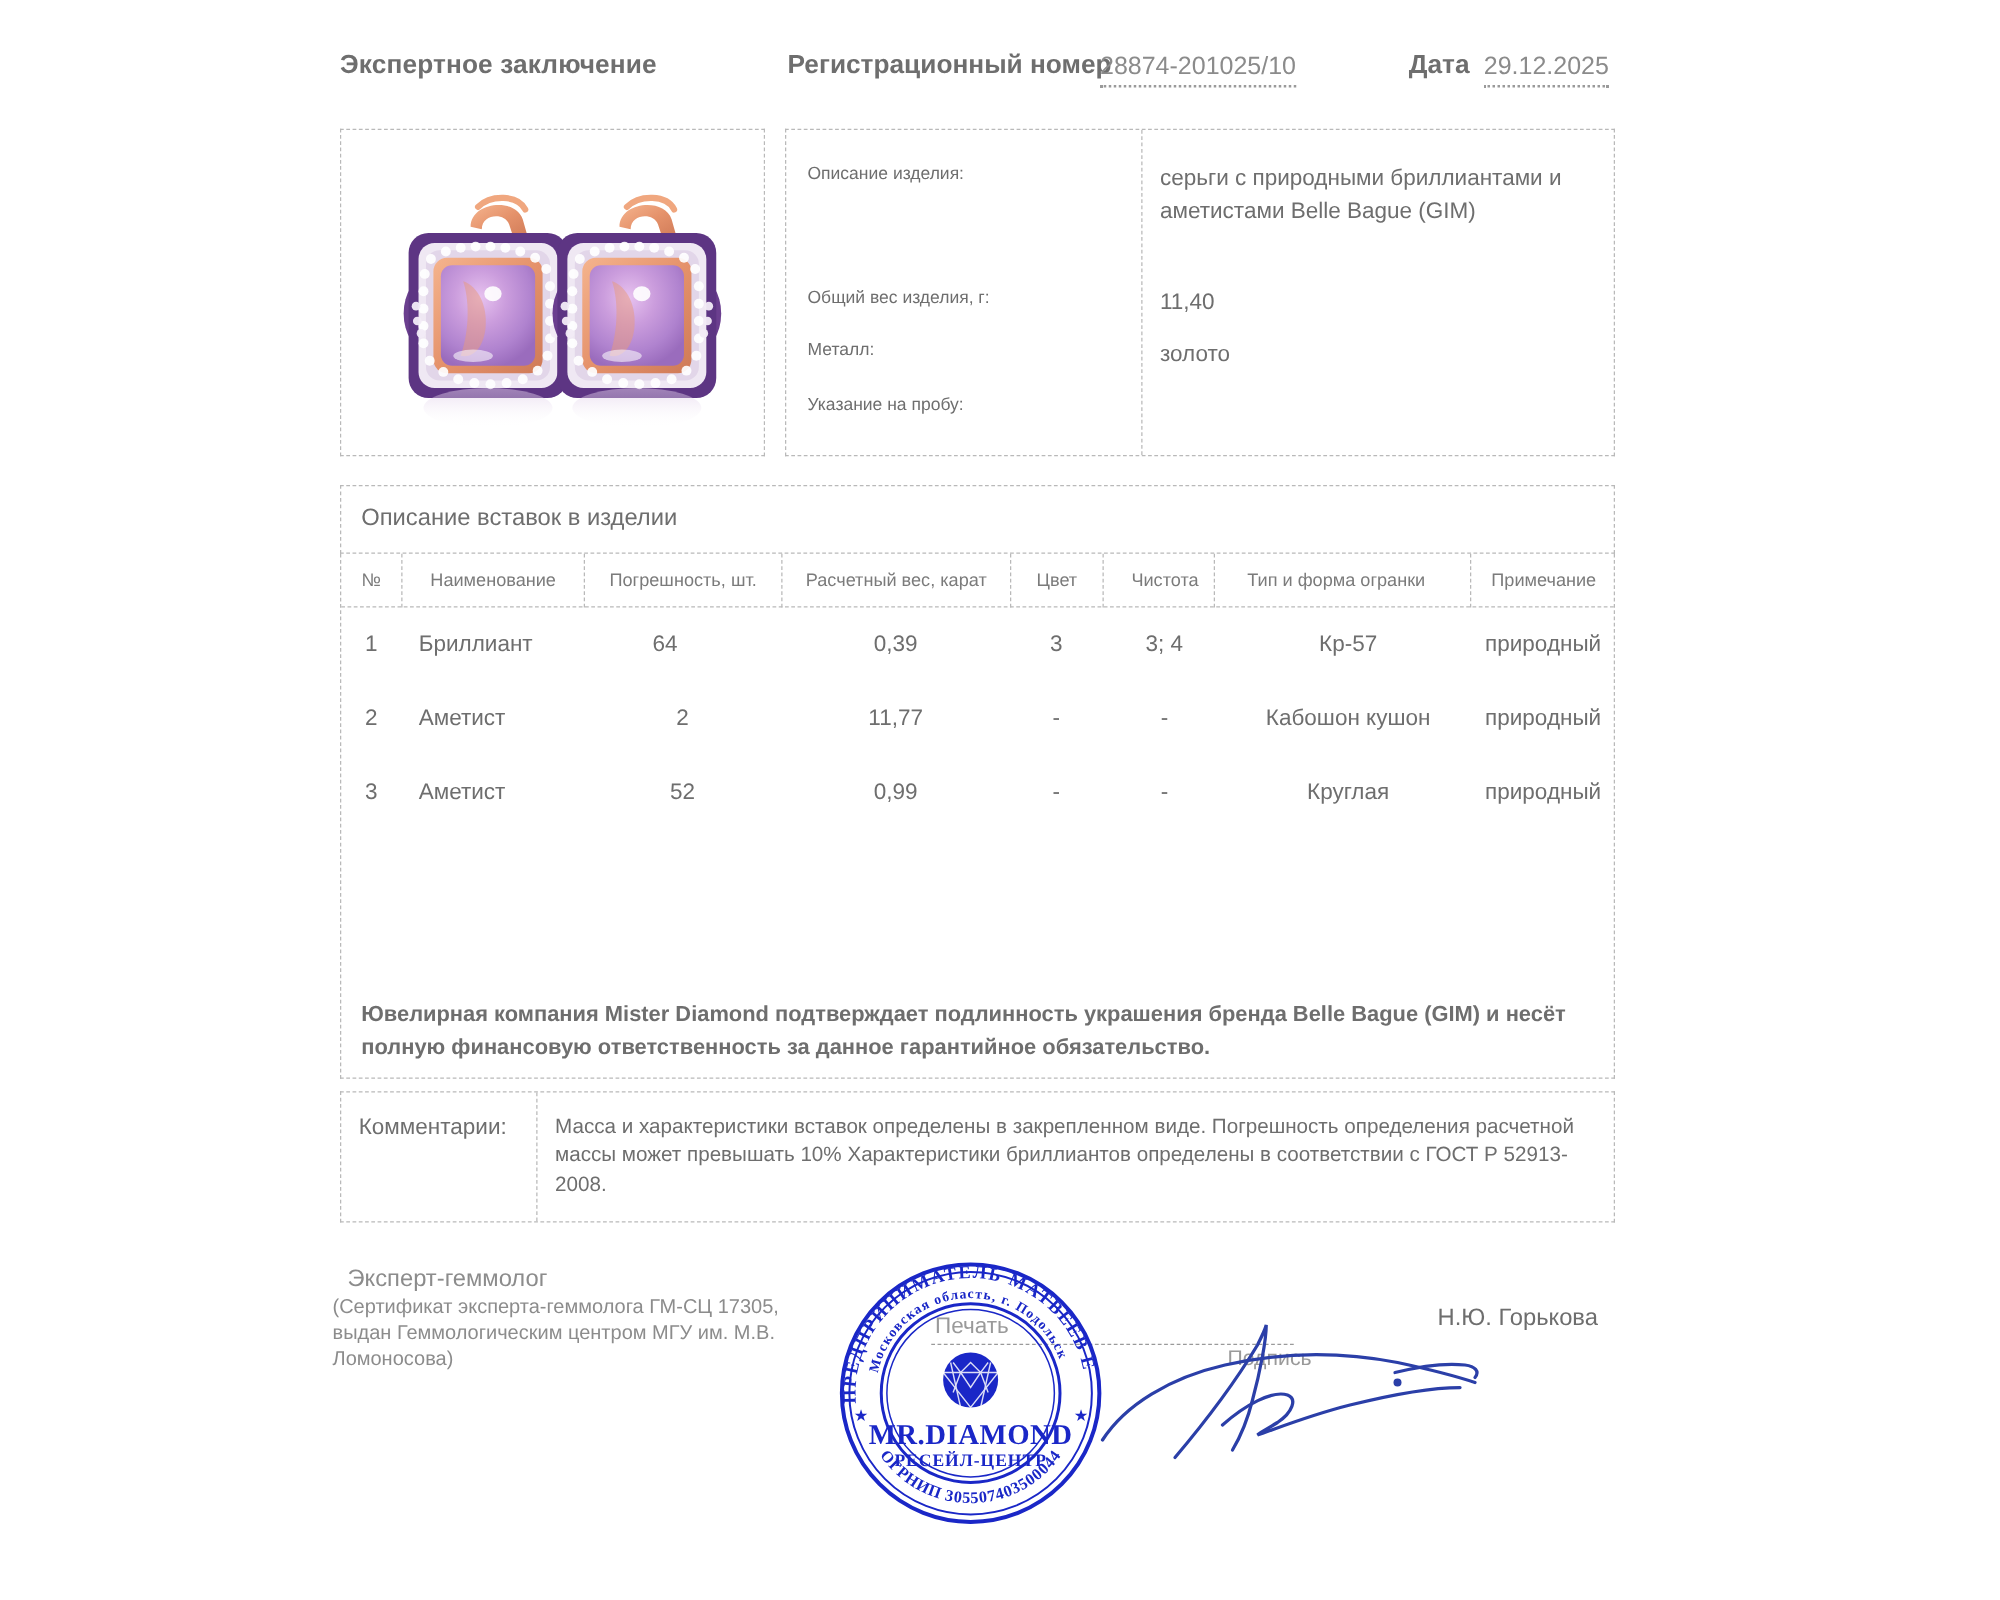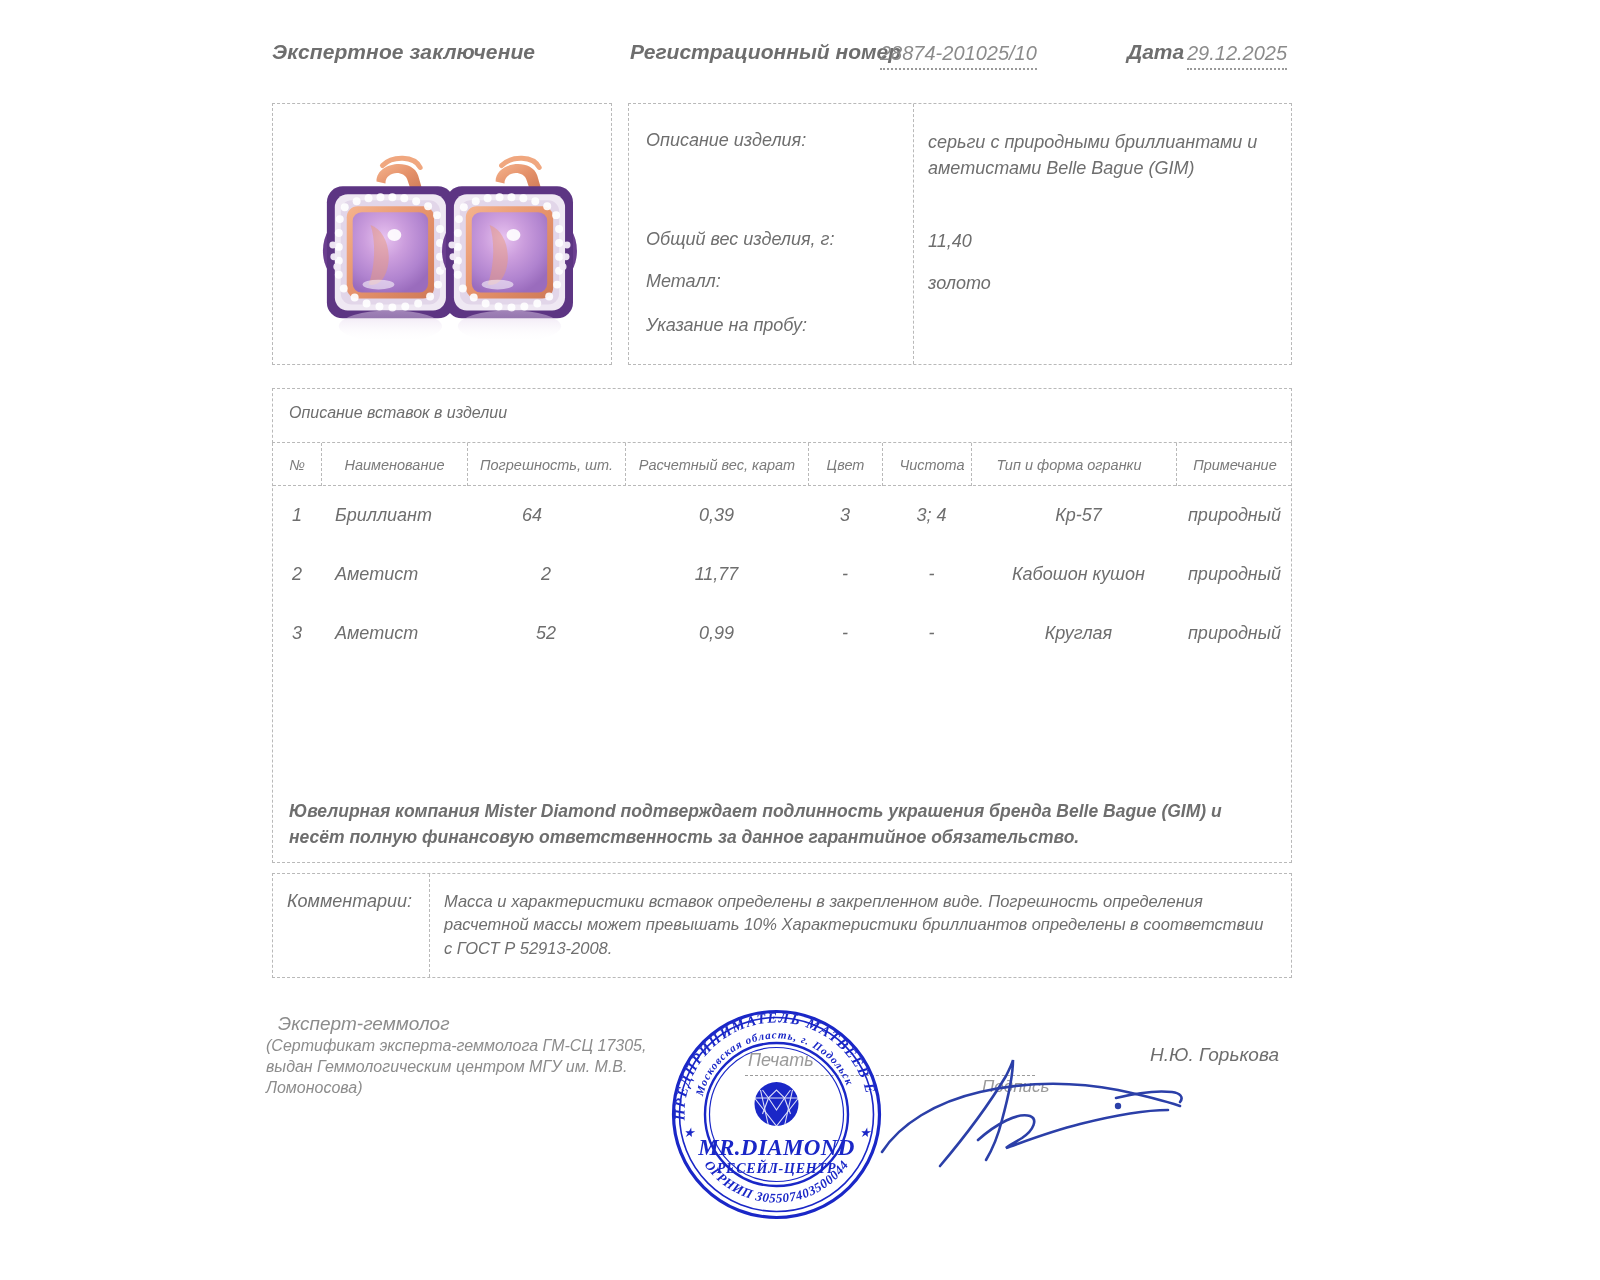--- a/index.html
+++ b/index.html
@@ -11,21 +11,21 @@
     width: 1600px;
     height: 1280px;
     font-family: "Liberation Sans", sans-serif;
     color: #6e6e6e;
     position: relative;
     overflow: hidden;
   }
   .page {
     position: absolute;
     left: 0; top: 0;
-    width: 1600px; height: 924px; font-style: italic;
+    width: 1600px; height: 924px;
   }
 
   
   .header {
     position: absolute;
     left: 272px; top: 38px;
     width: 1020px; height: 34px;
   }
   .hdr-title {
     position: absolute; left: 0; top: 2px;
@@ -74,39 +74,39 @@
     border: 1px dashed #b9b9b9;
     box-sizing: border-box;
   }
   .desc-divider {
     position: absolute;
     left: 284px; top: 0; bottom: 0;
     border-left: 1px dashed #b9b9b9;
   }
   .dk { 
     position: absolute; left: 17px;
-    font-size: 18px; color: #6e6e6e; white-space: nowrap;
+    font-size: 14px; color: #6e6e6e; white-space: nowrap;
   }
   .dv { 
     position: absolute; left: 299px;
     font-size: 18px; color: #6e6e6e;
     width: 350px; line-height: 1.42;
   }
 
   
   .inserts-title-box {
     position: absolute;
     left: 272px; top: 388px;
     width: 1020px; height: 55px;
     border: 1px dashed #b9b9b9;
     box-sizing: border-box;
   }
   .inserts-title {
     position: absolute; left: 16px; top: 15px;
-    font-size: 16px; color: #6e6e6e;
+    font-size: 19px; color: #6e6e6e;
   }
   .table-box {
     position: absolute;
     left: 272px; top: 443px;
     width: 1020px; height: 420px;
     border: 1px dashed #b9b9b9;
     border-top: none;
     box-sizing: border-box;
   }
   .thead {

